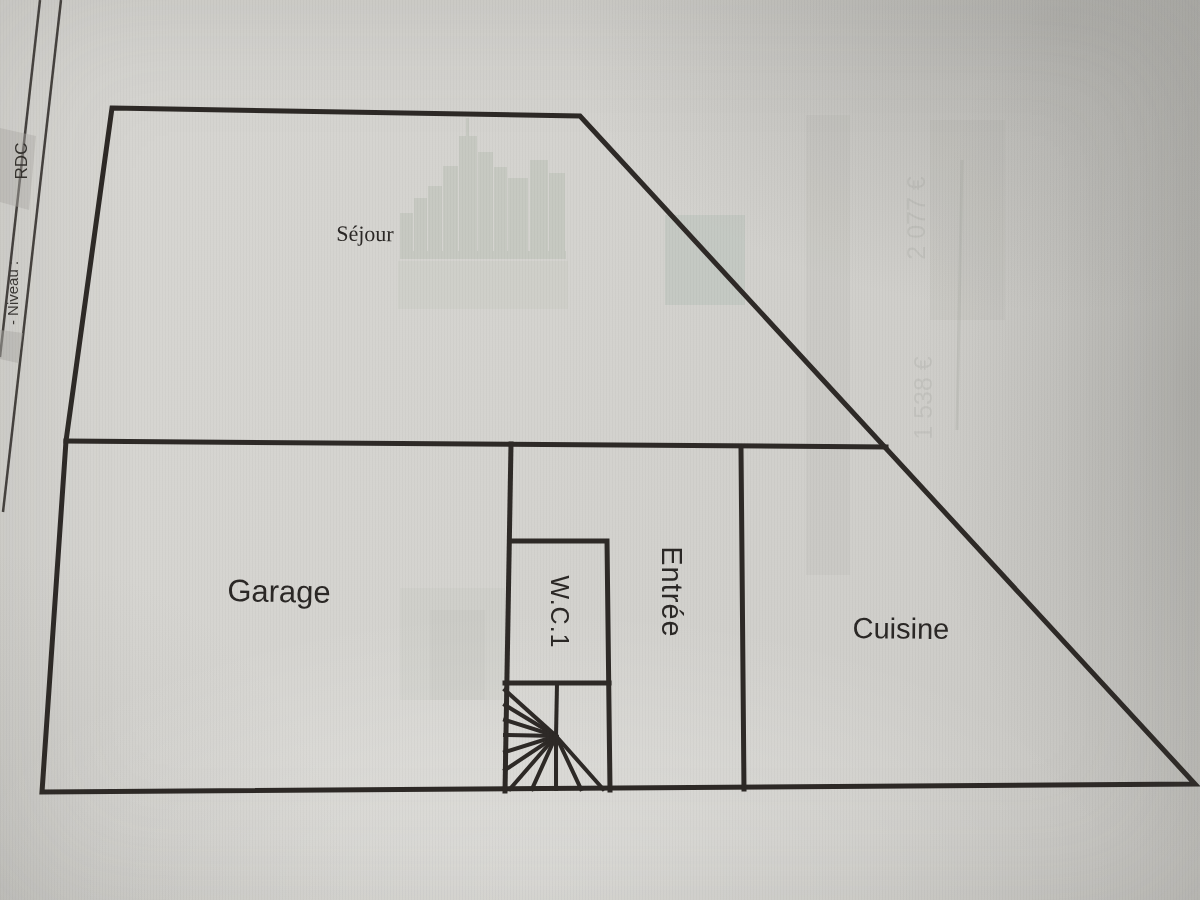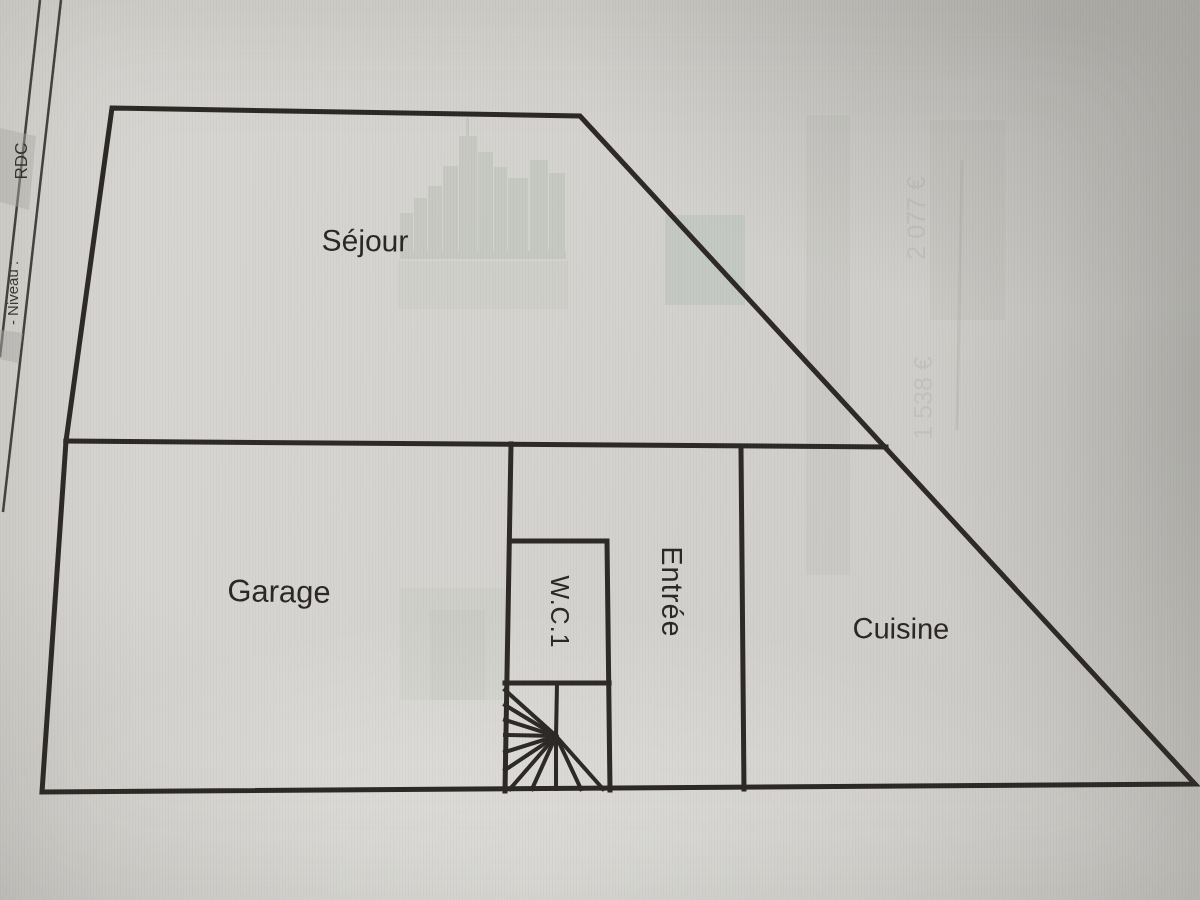--- a/index.html
+++ b/index.html
@@ -23,21 +23,21 @@
   }
   .grain{
     position:absolute;inset:0;pointer-events:none;opacity:.025;
     background:repeating-linear-gradient(90deg,#000 0 1px,transparent 1px 3px);
   }
   svg{position:absolute;left:0;top:0;}
   .lbl{
     position:absolute;color:#2b2826;white-space:nowrap;
     transform:translate(-50%,-50%);
   }
-  .lbl-sejour { left:365px; top:241px; font-size:30px; transform:translate(-50%,-50%) rotate(.6deg); }
+  .lbl-sejour { left:365px; top:234px; font-size:22px; transform:translate(-50%,-50%) rotate(.6deg);font-family:Liberation Serif, serif; }
   .lbl-garage { left:279px; top:592px; font-size:31px; transform:translate(-50%,-50%) rotate(1deg); }
   .lbl-cuisine{ left:901px; top:629px; font-size:29px; transform:translate(-50%,-50%) rotate(.6deg); }
   .lbl-entree { left:671px; top:592px; font-size:29px; letter-spacing:1px; transform:translate(-50%,-50%) rotate(90deg); }
   .lbl-wc     { left:559px; top:612px; font-size:25px; letter-spacing:1px; transform:translate(-50%,-50%) rotate(90deg); }
   .lbl-rdc    { left:22px;  top:161px; font-size:17px; color:#34312e; transform:translate(-50%,-50%) rotate(-90deg); }
   .lbl-niveau { left:12px;  top:293px; font-size:15px; color:#3a3734; transform:translate(-50%,-50%) rotate(-90deg); }
   .lbl-price  { color:#6f746b; opacity:.12; font-size:25px; transform:translate(-50%,-50%) rotate(-90deg); }
   .lbl-price1 { left:916px; top:218px; }
   .lbl-price2 { left:923px; top:398px; }
 </style>

